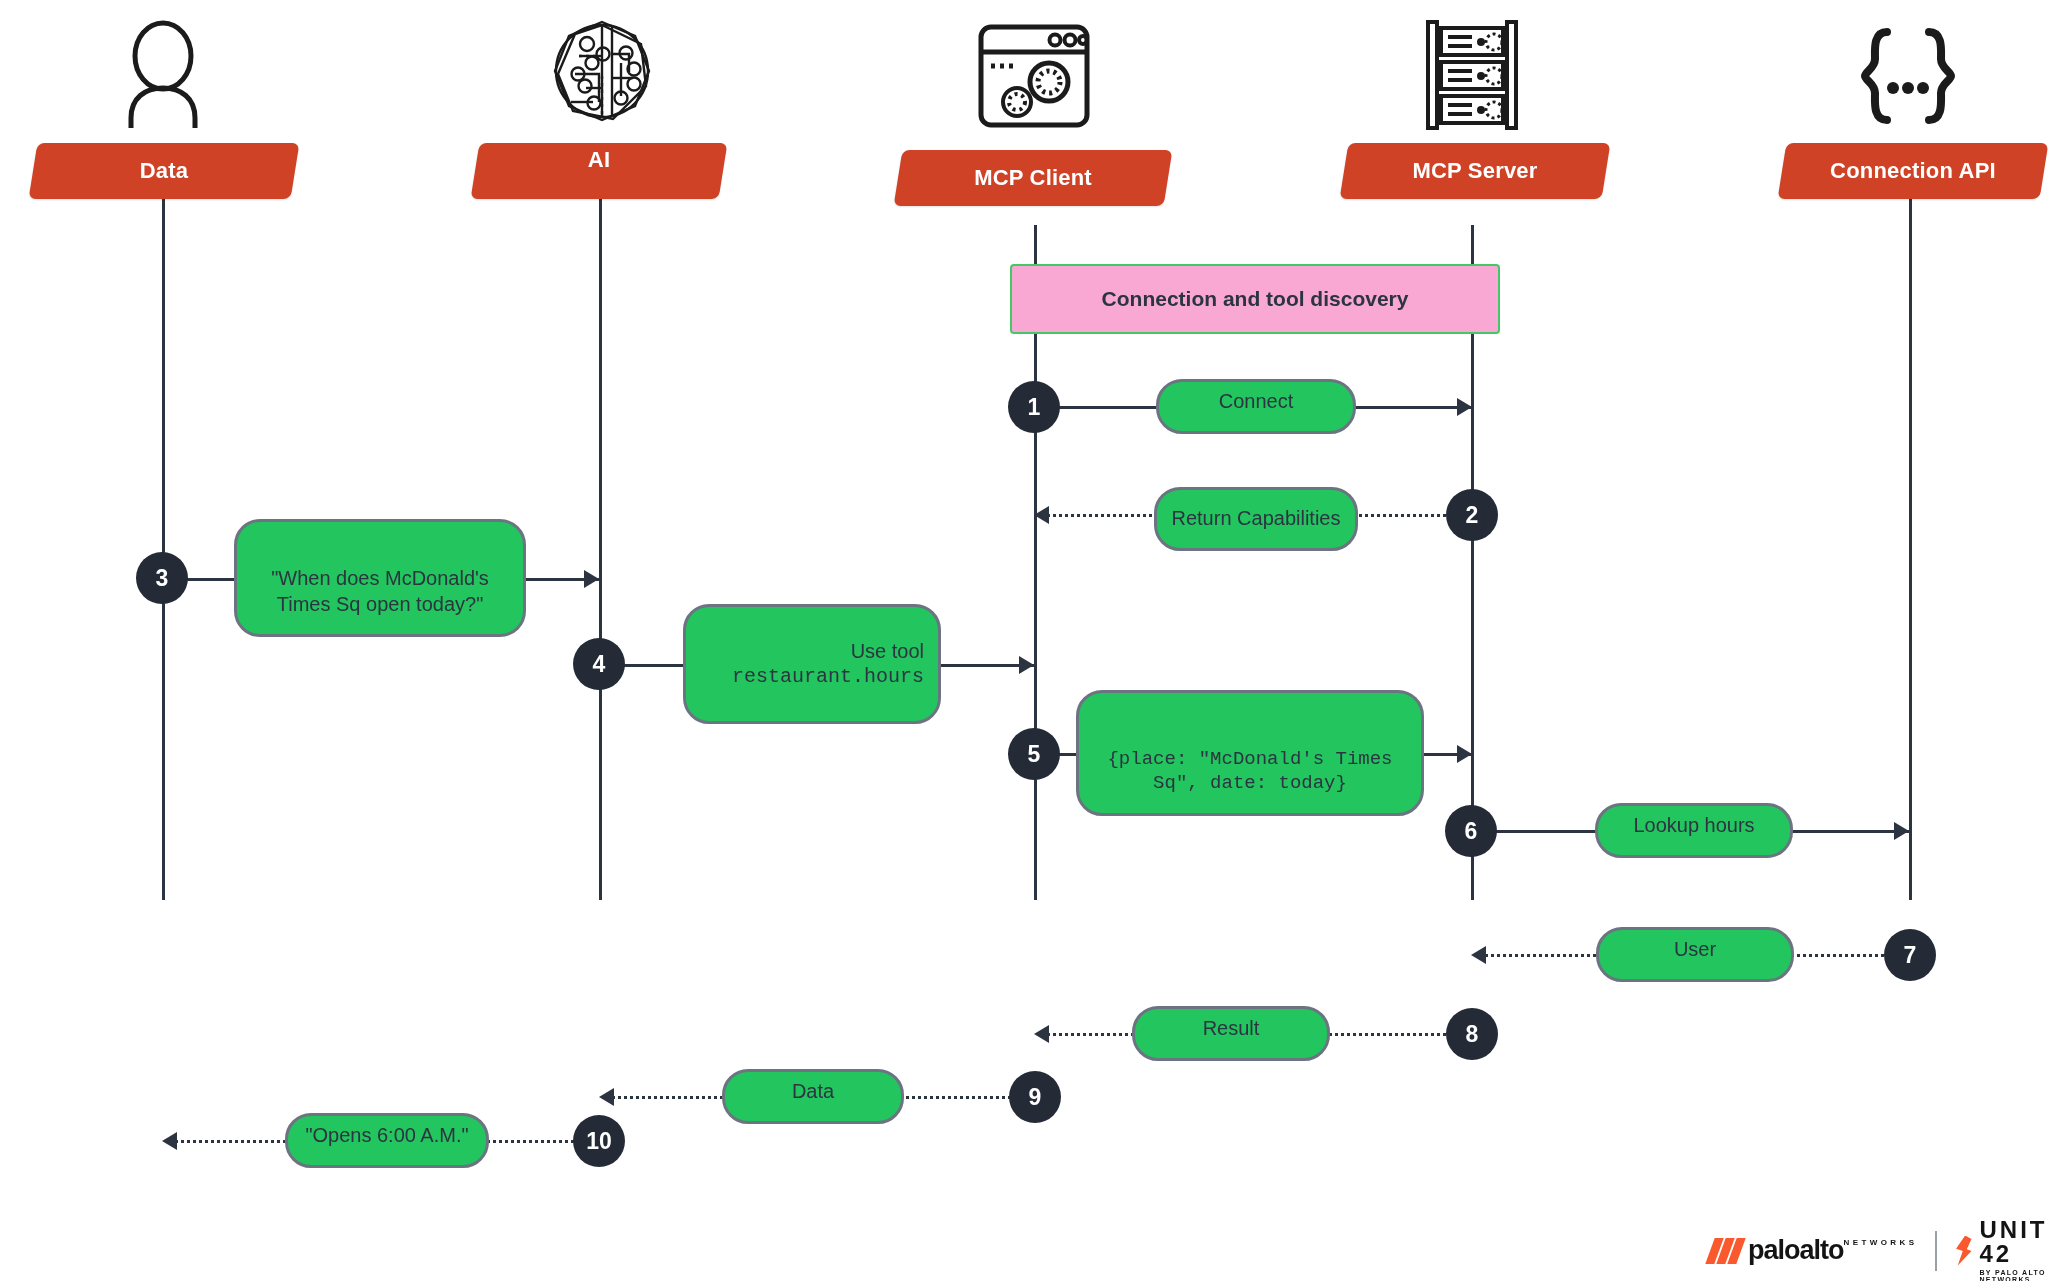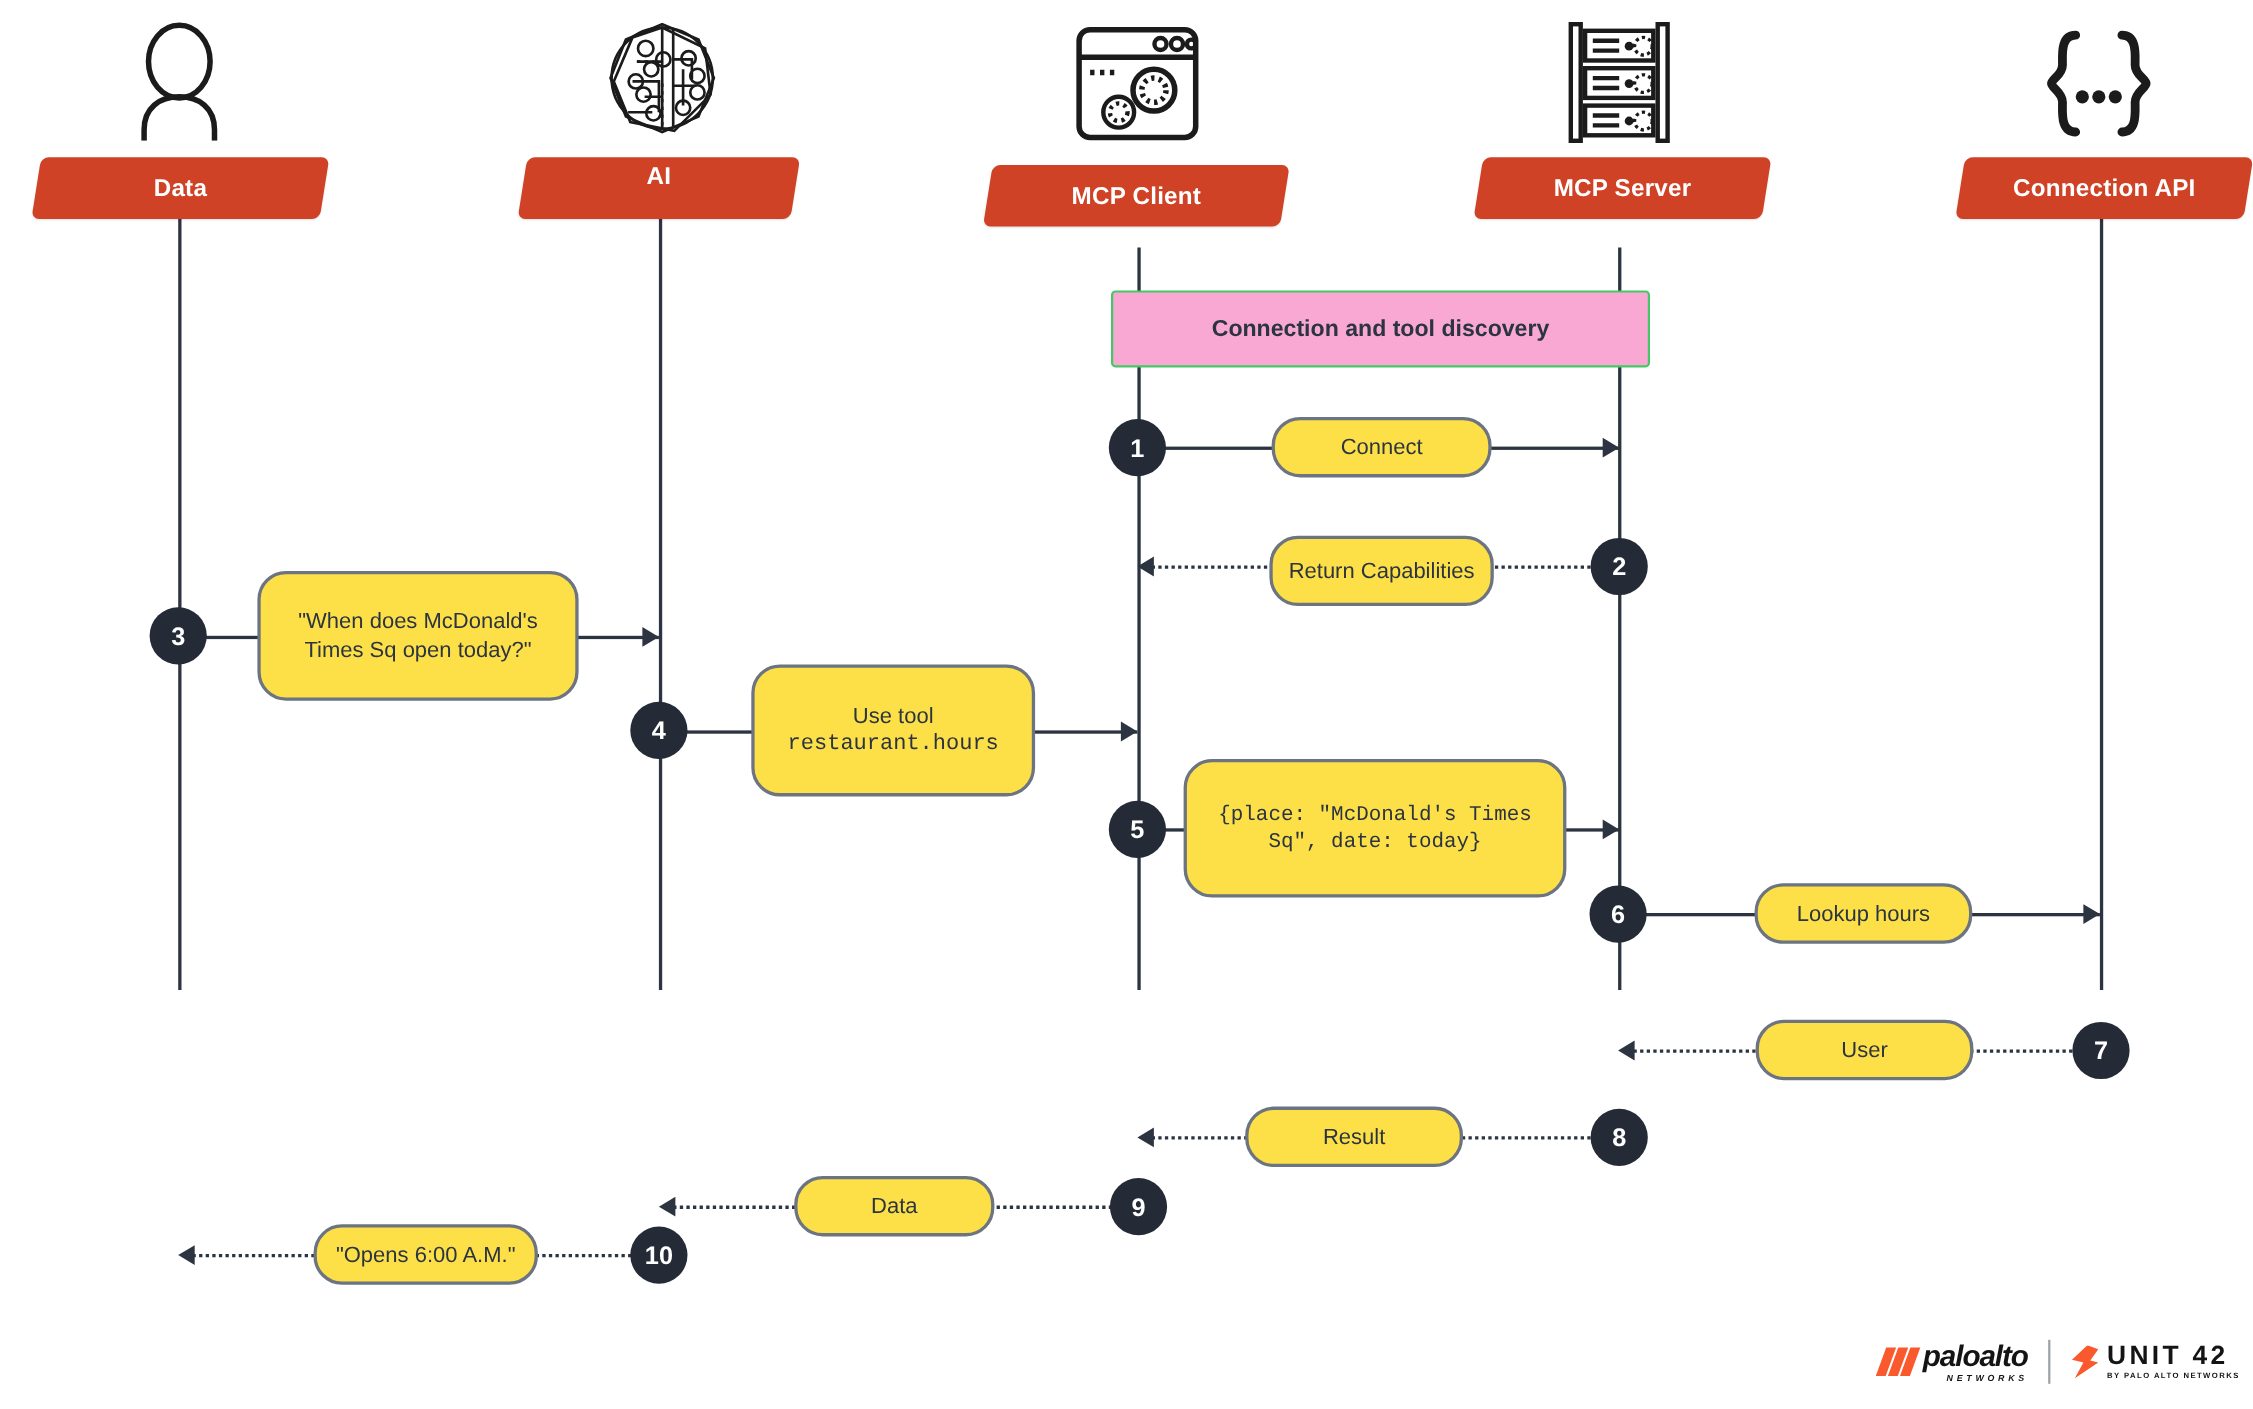--- a/index.html
+++ b/index.html
@@ -81,31 +81,31 @@
     height: 0;
     border-top: 9px solid transparent;
     border-bottom: 9px solid transparent;
   }
   .arrow-head.right { border-left: 15px solid #2b3440; }
   .arrow-head.left  { border-right: 15px solid #2b3440; }
 
   
   .bubble {
     position: absolute;
-    background: #fde047;
+    background: #22c55e;
     border: 3px solid #6b7480;
     border-radius: 26px;
     display: flex;
-    align-items: center;
+    align-items: flex-end;
     justify-content: center;
     text-align: center;
     color: #2b3440;
     font-size: 20px;
     line-height: 1.3;
-    padding: 6px 14px;
+    padding: 17px 14px;
     box-sizing: border-box;
   }
   .bubble.mono {
     font-family: "Liberation Mono", monospace;
     font-size: 19px;
   }
   .bubble .mono-part {
     font-family: "Liberation Mono", monospace;
   }
 
@@ -129,21 +129,21 @@
     align-items: center;
     gap: 18px;
   }
   .pan-logo { display: flex; align-items: center; gap: 7px; }
   .pan-mark { display: flex; gap: 2px; }
   .pan-bar {
     width: 9px; height: 26px;
     background: #fa582d;
     transform: skewX(-20deg);
   }
-  .pan-word { display: flex; flex-direction: column; line-height: 1; font-style: italic; }
+  .pan-word { display: flex; flex-direction: row; line-height: 1; }
   .pan-word .big {
     font-size: 27px; font-weight: bold; color: #141414; letter-spacing: -1px;
   }
   .pan-word .small {
     font-size: 8px; font-weight: bold; color: #141414;
     letter-spacing: 3.4px; text-align: right; margin-top: 2px;
   }
   .divider-v { width: 2px; height: 40px; background: #9aa0a6; }
   .u42-logo { display: flex; align-items: center; gap: 8px; }
   .u42-mark {

